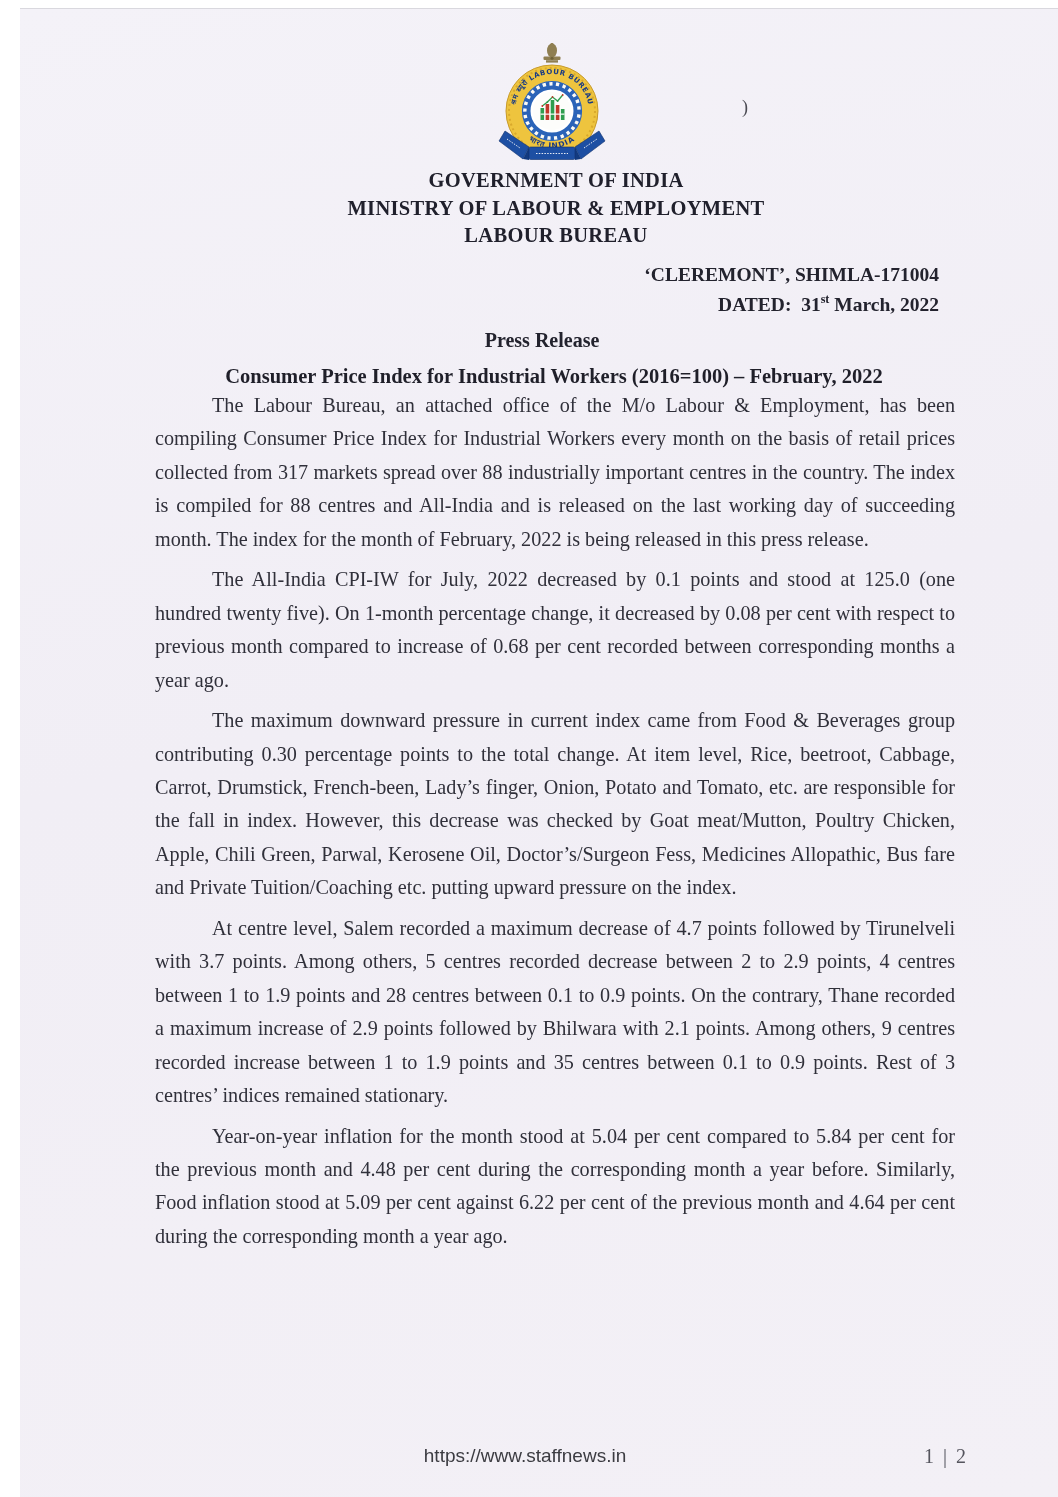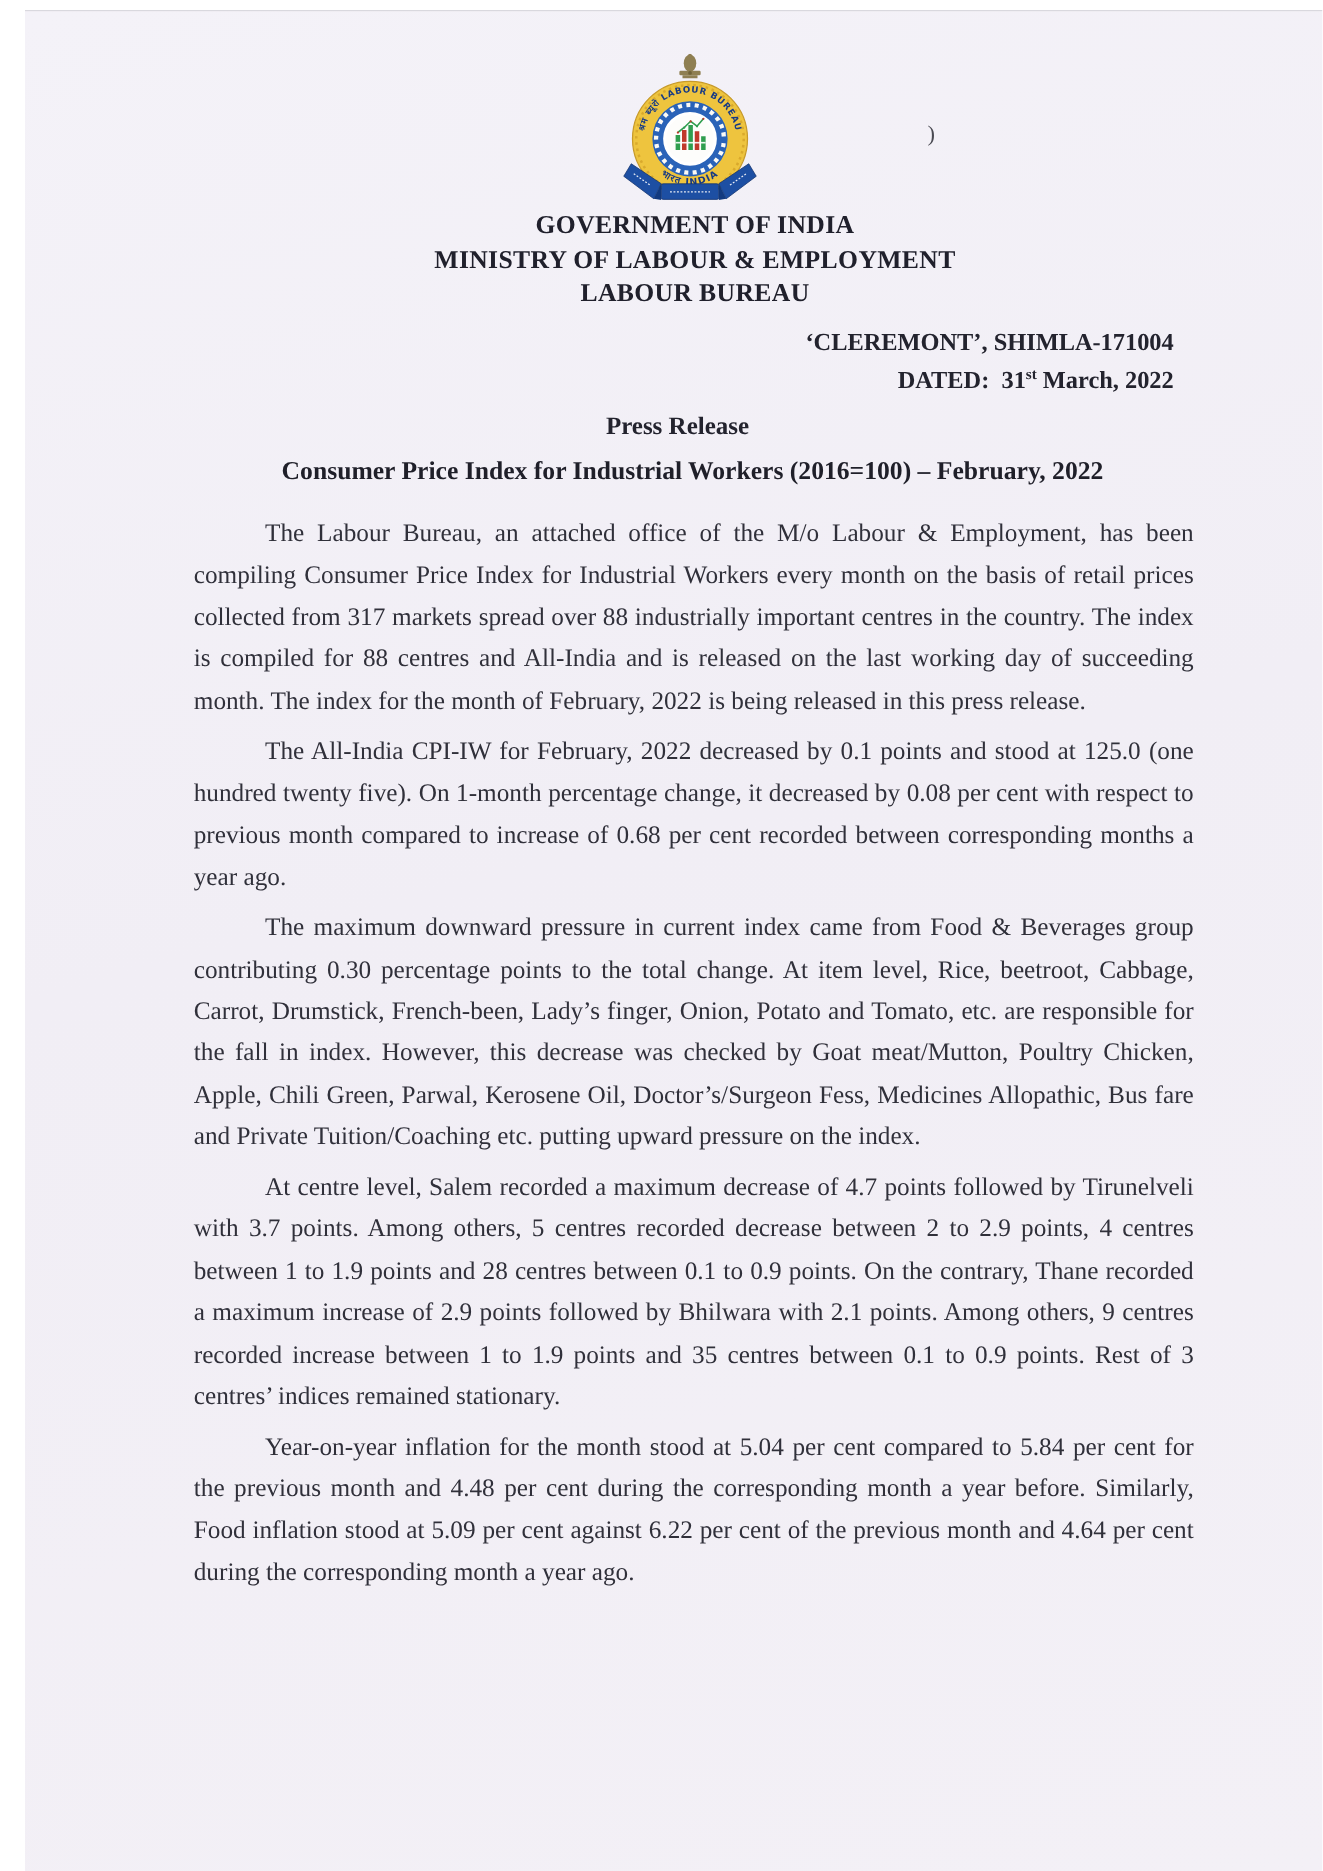--- a/index.html
+++ b/index.html
@@ -39,21 +39,21 @@
     font-weight:bold; font-size:20px; line-height:24px; color:#23232e;
   }
   .press {
     text-align:center; transform:translateX(3px); margin-top:10px;
     font-weight:bold; font-size:20px; line-height:26px; color:#23232e;
   }
   .subject {
     text-align:center; transform:translateX(15px); margin-top:10px;
     font-weight:bold; font-size:20.5px; line-height:26px; color:#1f1f29;
   }
-  .bodytext { padding:0 103px 0 135px; margin-top:21px; }
+  .bodytext { padding:0 103px 0 135px; }
   .bodytext p {
     margin:0 0 7px 0;
     font-size:20.2px; line-height:33.45px;
     text-align:justify; text-indent:57px;
     color:#30303a;
   }
   .footer {
     position:absolute; left:0; right:0; bottom:26px; height:26px;
   }
   .footer .url {
@@ -147,22 +147,26 @@
     <div><span class="keep">DATED:  31</span><sup>st</sup><span class="keep"> March, 2022</span></div>
   </div>
 
 
   <div class="press">Press Release</div>
 
   <div class="subject">Consumer Price Index for Industrial Workers (2016=100) – February, 2022</div>
 
   <div class="bodytext">
     <p>The Labour Bureau, an attached office of the M/o Labour &amp; Employment, has been compiling Consumer Price Index for Industrial Workers every month on the basis of retail prices collected from 317 markets spread over 88 industrially important centres in the country. The index is compiled for 88 centres and All-India and is released on the last working day of succeeding month. The index for the month of February, 2022 is being released in this press release.</p>
-    <p>The All-India CPI-IW for February, 2022 decreased by 0.1 points and stood at 125.0 (one hundred twenty five). On 1-month percentage change, it decreased by 0.08 per cent with respect to previous month compared to increase of 0.68 per cent recorded between corresponding months a year ago.</p>
+    <p>The All-India CPI-IW for July, 2022 decreased by 0.1 points and stood at 125.0 (one hundred twenty five). On 1-month percentage change, it decreased by 0.08 per cent with respect to previous month compared to increase of 0.68 per cent recorded between corresponding months a year ago.</p>
     <p>The maximum downward pressure in current index came from Food &amp; Beverages group contributing 0.30 percentage points to the total change. At item level, Rice, beetroot, Cabbage, Carrot, Drumstick, French-been, Lady’s finger, Onion, Potato and Tomato, etc. are responsible for the fall in index. However, this decrease was checked by Goat meat/Mutton, Poultry Chicken, Apple, Chili Green, Parwal, Kerosene Oil, Doctor’s/Surgeon Fess, Medicines Allopathic, Bus fare and Private Tuition/Coaching etc. putting upward pressure on the index.</p>
     <p>At centre level, Salem recorded a maximum decrease of 4.7 points followed by Tirunelveli with 3.7 points. Among others, 5 centres recorded decrease between 2 to 2.9 points, 4 centres between 1 to 1.9 points and 28 centres between 0.1 to 0.9 points. On the contrary, Thane recorded a maximum increase of 2.9 points followed by Bhilwara with 2.1 points. Among others, 9 centres recorded increase between 1 to 1.9 points and 35 centres between 0.1 to 0.9 points. Rest of 3 centres’ indices remained stationary.</p>
     <p>Year-on-year inflation for the month stood at 5.04 per cent compared to 5.84 per cent for the previous month and 4.48 per cent during the corresponding month a year before. Similarly, Food inflation stood at 5.09 per cent against 6.22 per cent of the previous month and 4.64 per cent during the corresponding month a year ago.</p>
   </div>
 
   <span class="stray">)</span>
 
+  <div class="footer">
+    <span class="url">https://www.staffnews.in</span>
+    <span class="pagenum">1 | 2</span>
+  </div>
 
 </div>
 
 </body></html>

